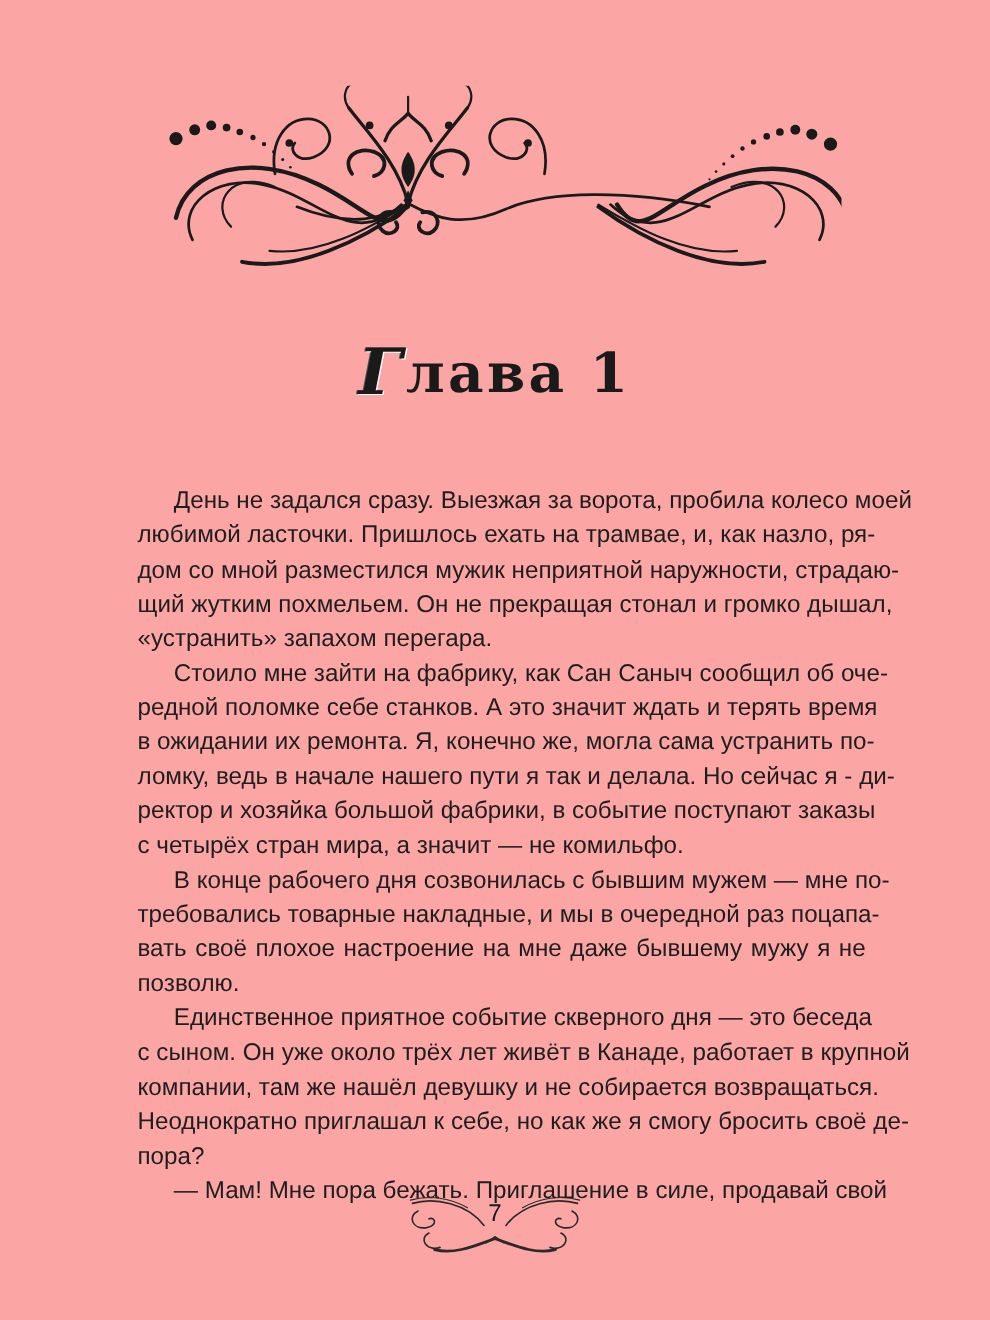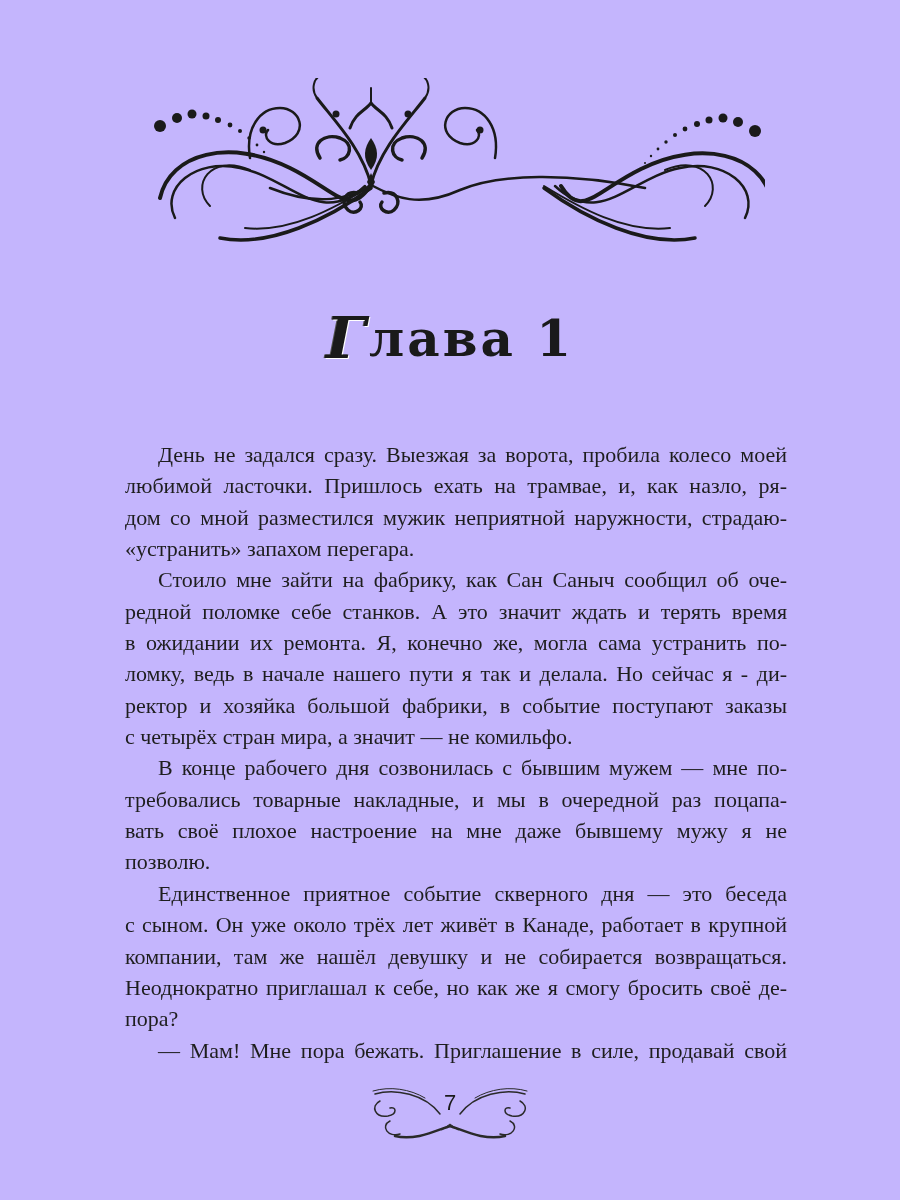--- a/index.html
+++ b/index.html
@@ -1,30 +1,30 @@
 <!DOCTYPE html>
 <html><head>
   <meta charset="utf-8">
   <style>
     html, body { margin: 0; padding: 0; background: #ffffff; }
     body { width: 900px; height: 1200px; position: relative; overflow: hidden; }
-    .page { position: absolute; left: 0; top: 0; width: 900px; height: 1200px; background: #c4b5fd; }
+    .page { position: absolute; left: 0; top: 0; width: 900px; height: 1200px; background: #fca5a5; }
     .ornament-top { position: absolute; left: 150px; top: 78px; width: 615px; height: 175px; }
     .chapter-title {
       position: absolute; left: 0; top: 302px; width: 900px; text-align: center;
       font-family: "DejaVu Serif", serif; font-weight: bold; font-size: 50px;
       color: #1a1a1a; letter-spacing: 3px;
     }
     .chapter-title .initial {
       display: inline-block; font-style: italic; font-size: 58px; position: relative; top: 2px;
       text-shadow: 1px 1px 0 #fff, -1px 0 0 #555;
     }
     .body-text {
       position: absolute; left: 125px; top: 439px; width: 662px;
-      font-family: Liberation Serif, serif; font-size: 22px; line-height: 31.35px;
+      font-family: Liberation Sans, sans-serif; font-size: 22px; line-height: 31.35px;
       color: #1e1e1e; text-align: justify;
     }
     .line { display: block; white-space: nowrap; text-align: justify; text-align-last: justify; height: 31.35px; }
     .line.last { text-align-last: left; }
     .line.indent { padding-left: 33px; }
     .folio { position: absolute; left: 370px; top: 1086px; width: 160px; height: 62px; }
     .page-number {
       position: absolute; left: 0; top: 1090px; width: 900px; text-align: center;
       font-family: "Liberation Sans", sans-serif; font-size: 22px; color: #1a1a1a;
     }
@@ -102,20 +102,21 @@
     </g>
   </svg>
 
   <div class="chapter-title"><span class="initial">Г</span><span>лава 1</span></div>
 
   <div class="body-text">
 
     <span class="line indent">День не задался сразу. Выезжая за ворота, пробила колесо моей</span>
     <span class="line">любимой ласточки. Пришлось ехать на трамвае, и, как назло, ря-</span>
     <span class="line">дом со мной разместился мужик неприятной наружности, страдаю-</span>
+    <span class="line">щий жутким похмельем. Он не прекращая стонал и громко дышал,</span>
     <span class="line last">«устранить» запахом перегара.</span>
 
     <span class="line indent">Стоило мне зайти на фабрику, как Сан Саныч сообщил об оче-</span>
     <span class="line">редной поломке себе станков. А это значит ждать и терять время</span>
     <span class="line">в ожидании их ремонта. Я, конечно же, могла сама устранить по-</span>
     <span class="line">ломку, ведь в начале нашего пути я так и делала. Но сейчас я - ди-</span>
     <span class="line">ректор и хозяйка большой фабрики, в событие поступают заказы</span>
     <span class="line last">с четырёх стран мира, а значит — не комильфо.</span>
 
     <span class="line indent">В конце рабочего дня созвонилась с бывшим мужем — мне по-</span>

